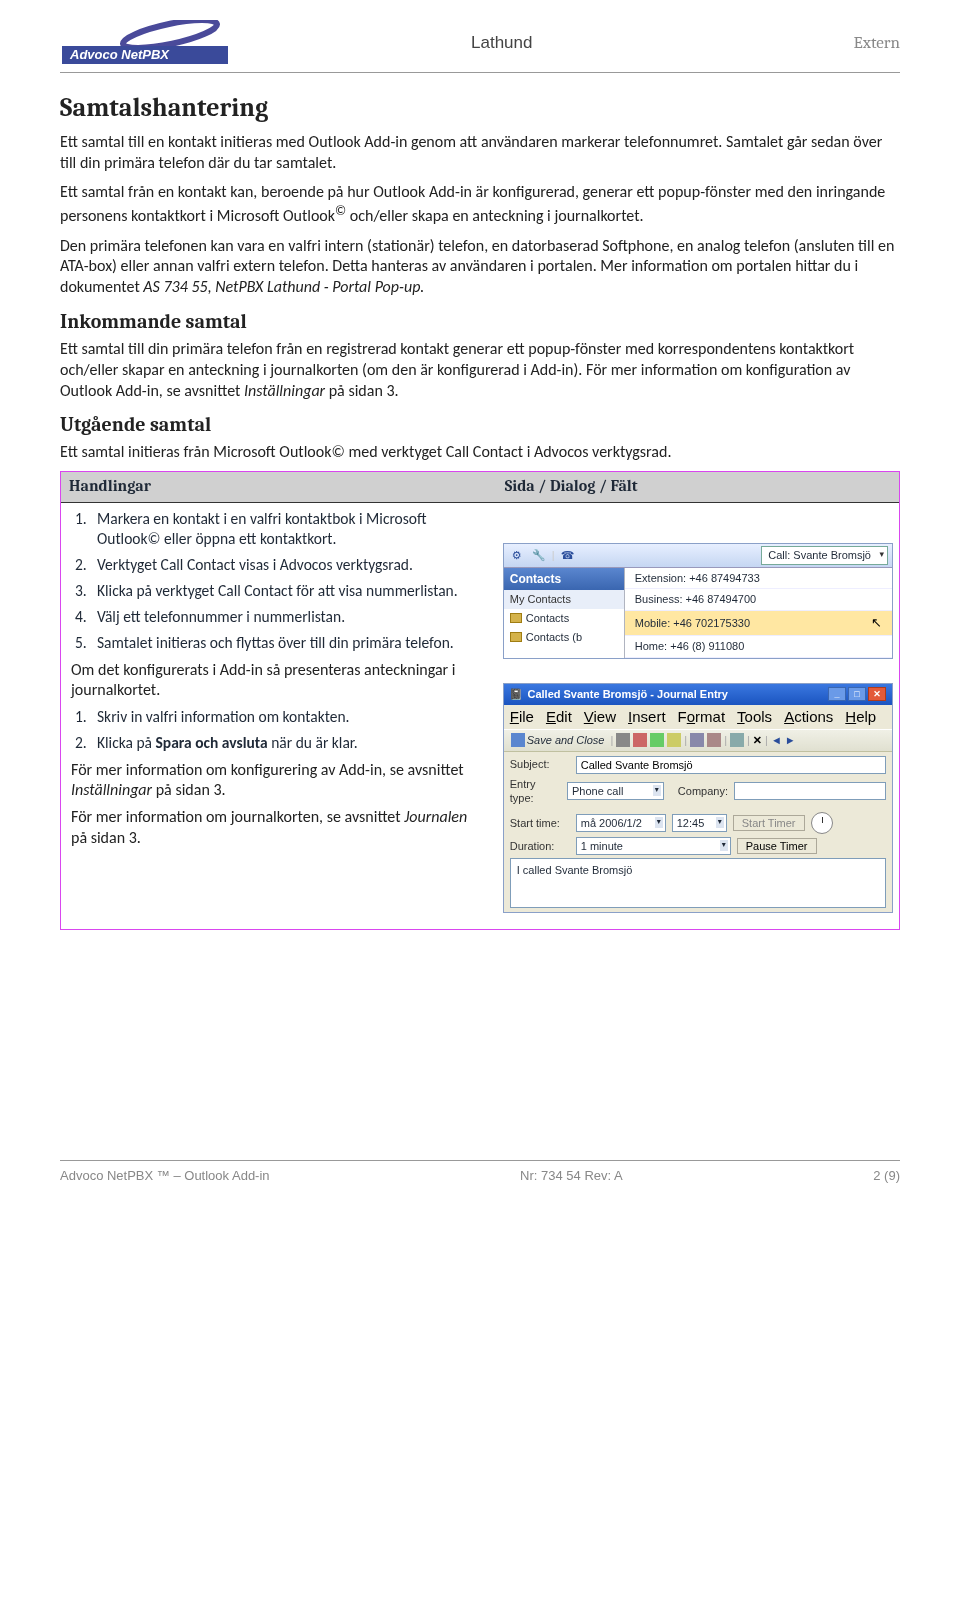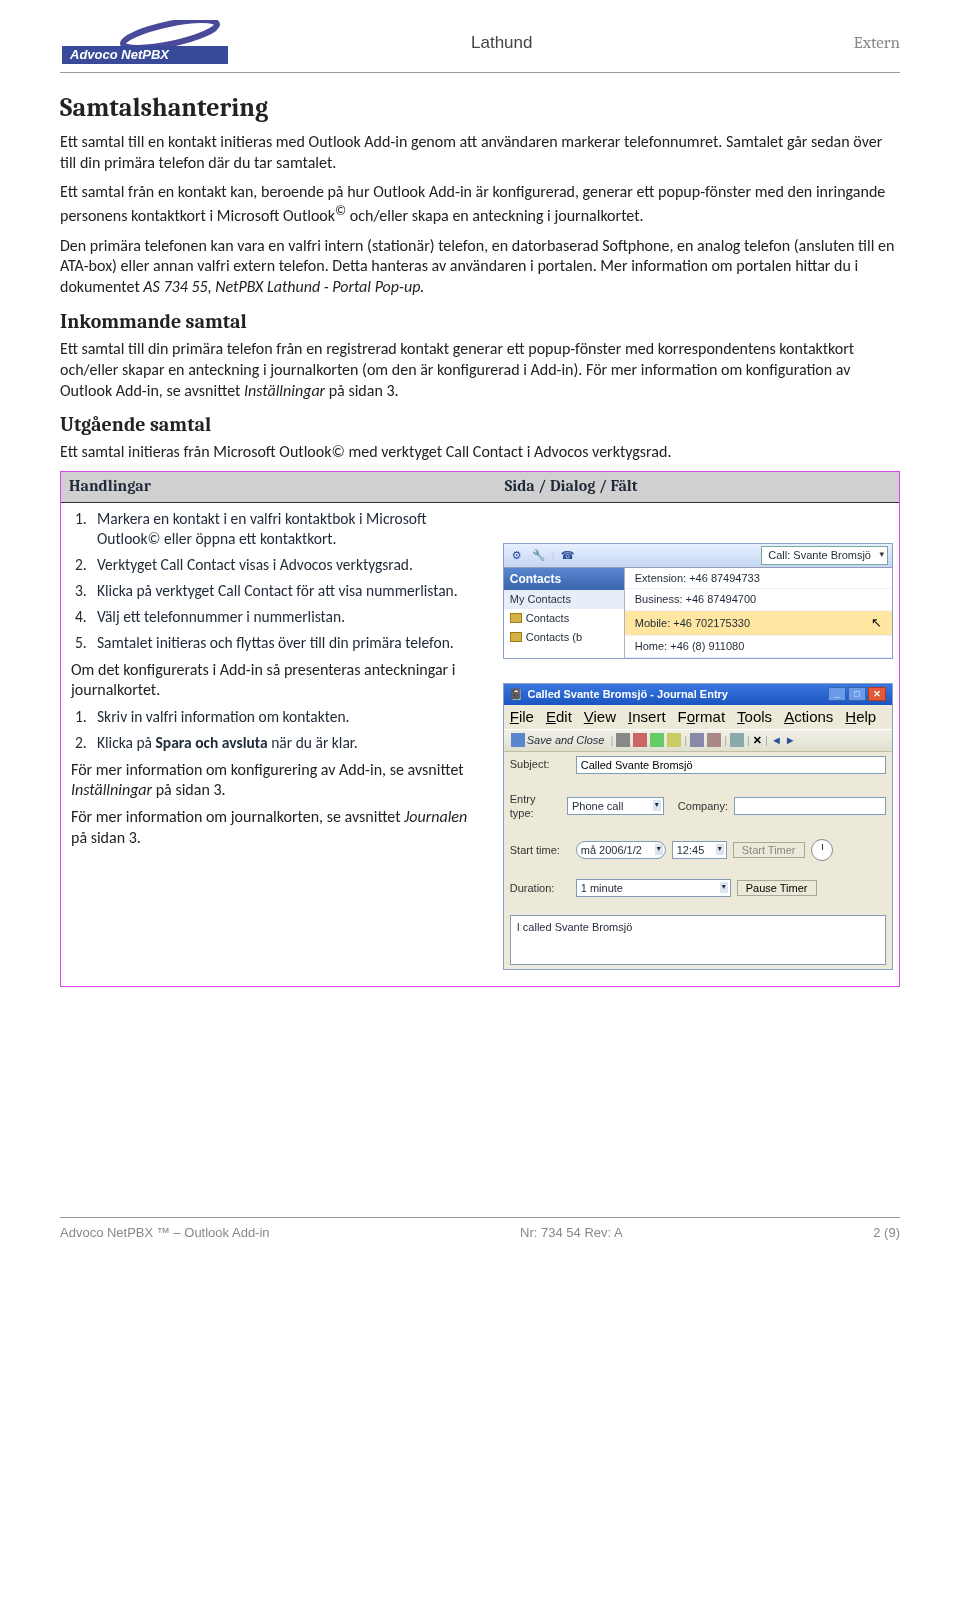--- a/index.html
+++ b/index.html
@@ -249,21 +249,21 @@
   }
   .form-area {
     background: #ece9d8;
     padding: 4px 6px;
     font-size: 11px;
   }
   .form-row {
     display: flex;
     align-items: center;
     gap: 6px;
-    margin-bottom: 18px;
+    margin-bottom: 3px;
   }
   .form-row label { width: 60px; color: #333; }
   .form-row input, .form-row .combo {
     background: #fff;
     border: 1px solid #7f9db9;
     padding: 1px 4px;
     font-size: 11px;
     height: 18px;
   }
   .form-row .combo {
@@ -507,21 +507,21 @@
           <div class="form-row">
             <label>Entry type:</label>
             <div class="combo" style="width:110px;">
                 <span>Phone call</span>
               </div>
             <label style="width:auto;margin-left:8px;">Company:</label>
             <input style="flex: 1 1 0%;" value="">
           </div>
           <div class="form-row" style="margin-top:6px;">
             <label>Start time:</label>
-            <div class="combo" style="width:90px;border-radius:9px;">
+            <div class="combo" style="width:90px;">
                 <span>må 2006/1/2</span>
               </div>
             <div class="combo" style="width:55px;">
                 <span>12:45</span>
               </div>
             <button class="btn-gray">Start Timer</button>
             <div class="clock-icon"></div>
           </div>
           <div class="form-row">
             <label>Duration:</label>

